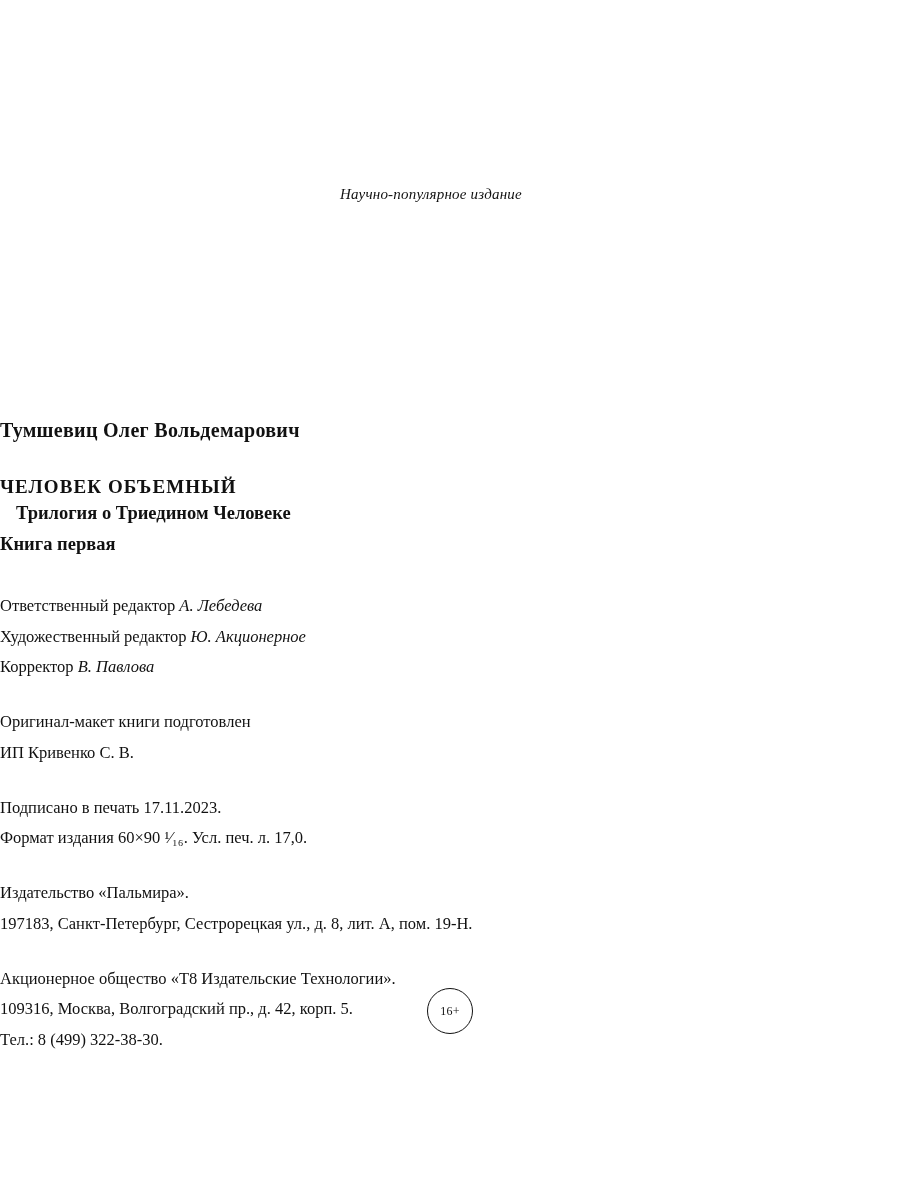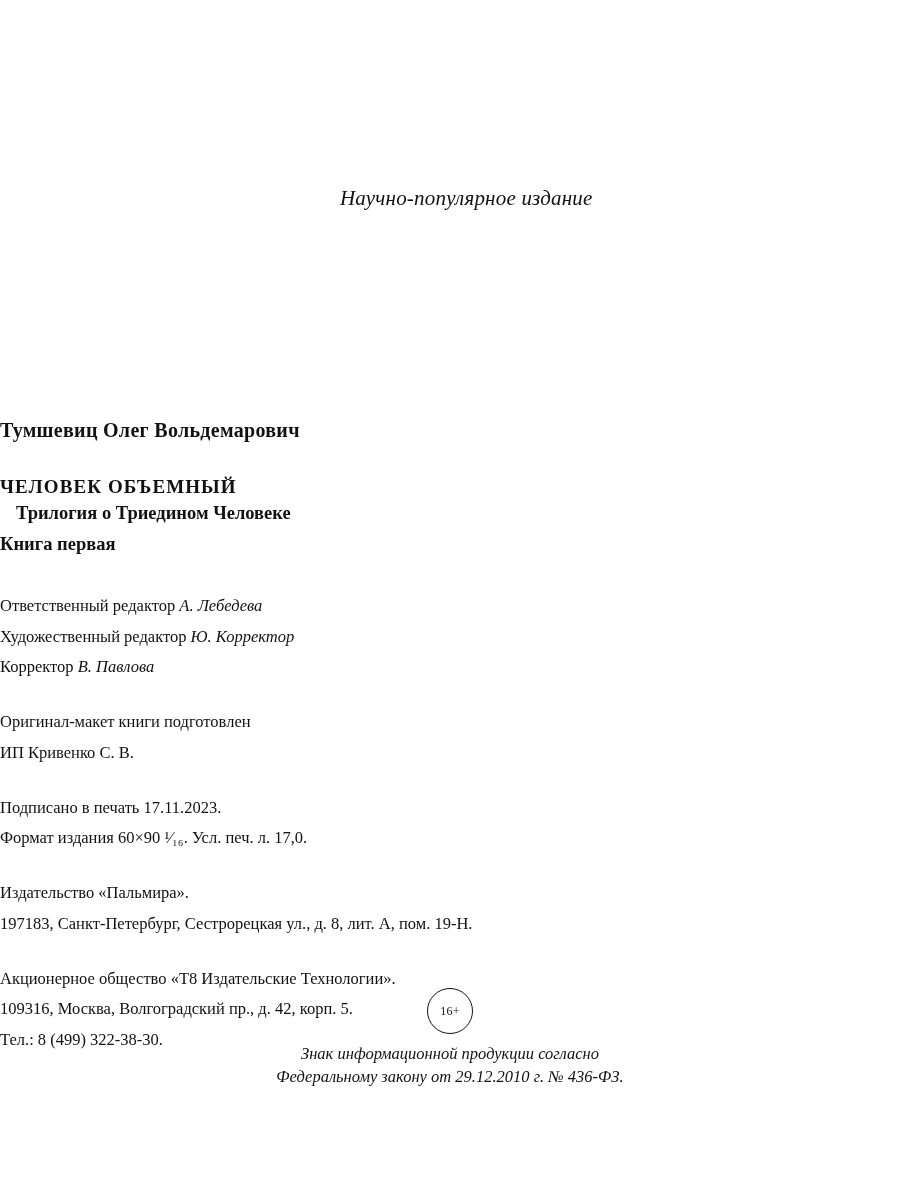--- a/index.html
+++ b/index.html
@@ -22,21 +22,21 @@
     box-sizing: border-box;
     position: relative;
   }
 
   
   .edition-type {
     position: absolute;
     top: 186px;
     left: 340px;
     font-style: italic;
-    font-size: 21px;
+    font-size: 15px;
     letter-spacing: 0.2px;
     white-space: nowrap;
   }
 
   .center-block {
     position: absolute;
     top: 418px;
     left: 0;
     width: 900px;
     text-align: left;
@@ -136,21 +136,21 @@
     <div class="title-main">ЧЕЛОВЕК ОБЪЕМНЫЙ</div>
 
     <div class="subtitle">Трилогия о Триедином Человеке</div>
 
     <div class="book-number">Книга первая</div>
 
     <div class="gap-lg"></div>
 
     <div class="group">
       <span class="ln"><span>Ответственный редактор </span><em class="nm">А. Лебедева</em></span>
-      <span class="ln"><span>Художественный редактор </span><em class="nm">Ю. Корректор</em></span>
+      <span class="ln"><span>Художественный редактор </span><em class="nm">Ю. Акционерное</em></span>
       <span class="ln"><span>Корректор </span><em class="nm">В. Павлова</em></span>
     </div>
 
     <div class="gap-md"></div>
 
     <div class="group">
       <span class="ln">Оригинал-макет книги подготовлен</span>
       <span class="ln">ИП Кривенко С. В.</span>
     </div>
 
@@ -175,18 +175,14 @@
       <span class="ln">109316, Москва, Волгоградский пр., д. 42, корп. 5.</span>
       <span class="ln">Тел.: 8 (499) 322-38-30.</span>
     </div>
 
   </div>
 
   <div class="age-badge-wrap">
     <span class="age-badge">16+</span>
   </div>
 
-  <div class="legal-note">
-    <span class="ln">Знак информационной продукции согласно</span>
-    <span class="ln">Федеральному закону от 29.12.2010 г. № 436-ФЗ.</span>
-  </div>
 
 </div>
 
 </body></html>

